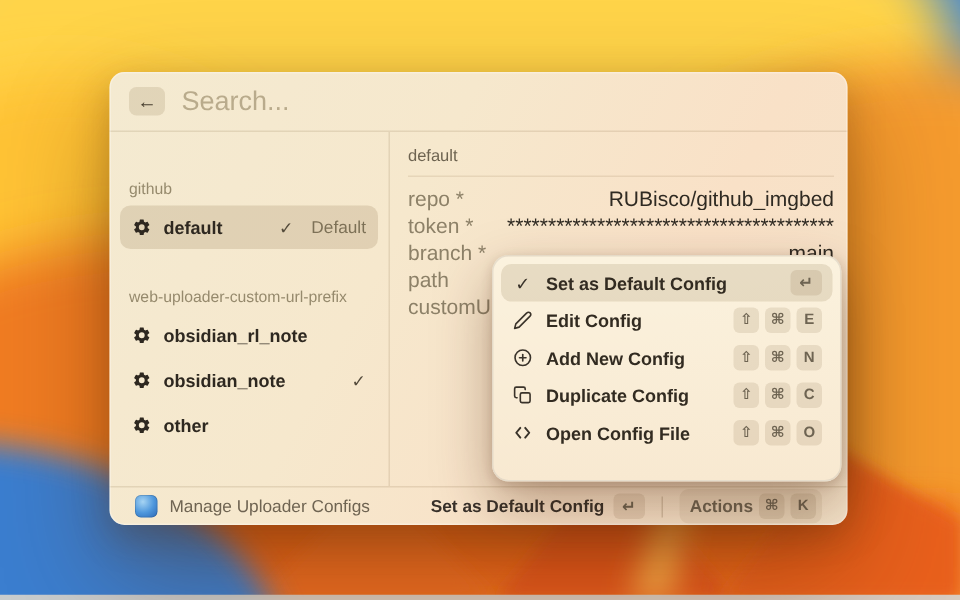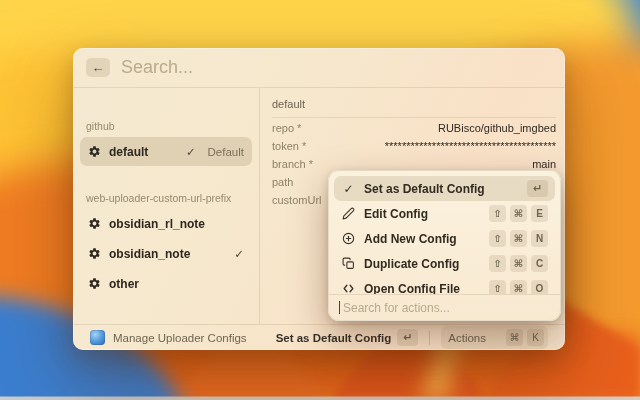--- a/index.html
+++ b/index.html
@@ -28,21 +28,21 @@
   .side-item.selected{background:rgba(120,90,44,.16);}
   .icon-gear{display:flex;color:#2e2820;}
   .icon-gear svg{width:13px;height:13px;display:block;}
   .spacer{flex:1;}
   .side-check{color:#544b3b;font-size:11.5px;font-weight:600;}
   .side-badge{color:#7d7157;font-size:11.5px;font-weight:500;margin-left:4px;}
 
   .detail{flex:1;min-width:0;padding:6px 9px 0 12px;}
   .detail-title{font-size:11px;color:#6d6350;font-weight:500;padding:4px 0 7px;}
   .detail-divider{height:1px;background:rgba(113,82,40,.12);margin-bottom:4px;}
-  .field-row{height:18px;display:flex;align-items:flex-start;font-size:11px;white-space:nowrap;}
+  .field-row{height:18px;display:flex;align-items:flex-end;font-size:14px;white-space:nowrap;}
   .field-label{color:#8d8168;}
   .field-value{margin-left:auto;color:#2f2a22;font-weight:500;overflow:hidden;}
 
   
   .menu{position:absolute;right:4px;bottom:29px;width:233px;height:151px;border-radius:11px;
     background:linear-gradient(180deg,#fbf2de,#f8e9d1);
     box-shadow:0 16px 38px rgba(70,30,0,.35),0 2px 8px rgba(70,30,0,.18);
     border:1px solid rgba(255,255,255,.45);outline:1px solid rgba(120,85,40,.16);outline-offset:-1px;
     display:flex;flex-direction:column;overflow:hidden;}
   .menu-items{flex:1;padding:5px 5px 0;overflow:hidden;}
@@ -62,22 +62,22 @@
 
   
   .statusbar{flex:0 0 26px;border-top:1px solid rgba(113,82,40,.14);display:flex;align-items:center;
     gap:8px;padding:0 17px;font-size:11.5px;}
   .app-icon{width:15px;height:15px;border-radius:4px;flex:0 0 15px;
     background:radial-gradient(circle at 35% 30%,#a6d4f3,#4e97dc 52%,#2a66b4);
     box-shadow:inset 0 0 0 .5px rgba(0,0,0,.18);}
   .app-name{color:#6f6452;font-weight:500;}
   .sb-primary{margin-left:auto;display:flex;align-items:center;gap:6px;color:#38312a;font-weight:700;}
   .sb-divider{width:1px;height:14px;background:rgba(100,75,40,.22);margin:0 3px;}
-  .actions-group{display:flex;align-items:center;gap:20px;background:rgba(118,88,44,.09);
-    border-radius:6px;padding:3px 4px 3px 7px;color:#6f6452;font-weight:400;}
+  .actions-group{display:flex;align-items:center;gap:4px;background:rgba(118,88,44,.09);
+    border-radius:6px;padding:3px 4px 3px 7px;color:#6f6452;font-weight:700;}
 </style>
 </head>
 <body>
 
 <div class="stage">
 
   <svg class="wallpaper" width="640" height="400" viewBox="0 0 640 400">
     <defs>
       <filter id="b18" x="-60%" y="-60%" width="220%" height="220%">
           <feGaussianBlur stdDeviation="18"></feGaussianBlur>
@@ -252,24 +252,20 @@
               </svg>
             </span>
             <span>Open Config File</span>
             <span class="keys">
               <span class="key ">⇧</span>
               <span class="key ">⌘</span>
               <span class="key ">O</span>
             </span>
           </div>
         </div>
-      <div class="menu-search">
-        <span class="cursor"></span>
-        <span>Search for actions...</span>
-      </div>
     </div>
 
     <div class="statusbar">
       <div class="app-icon"></div>
       <span class="app-name">Manage Uploader Configs</span>
       <div class="sb-primary">
         <span>Set as Default Config</span>
         <span class="key key-return">↵</span>
       </div>
       <div class="sb-divider"></div>

